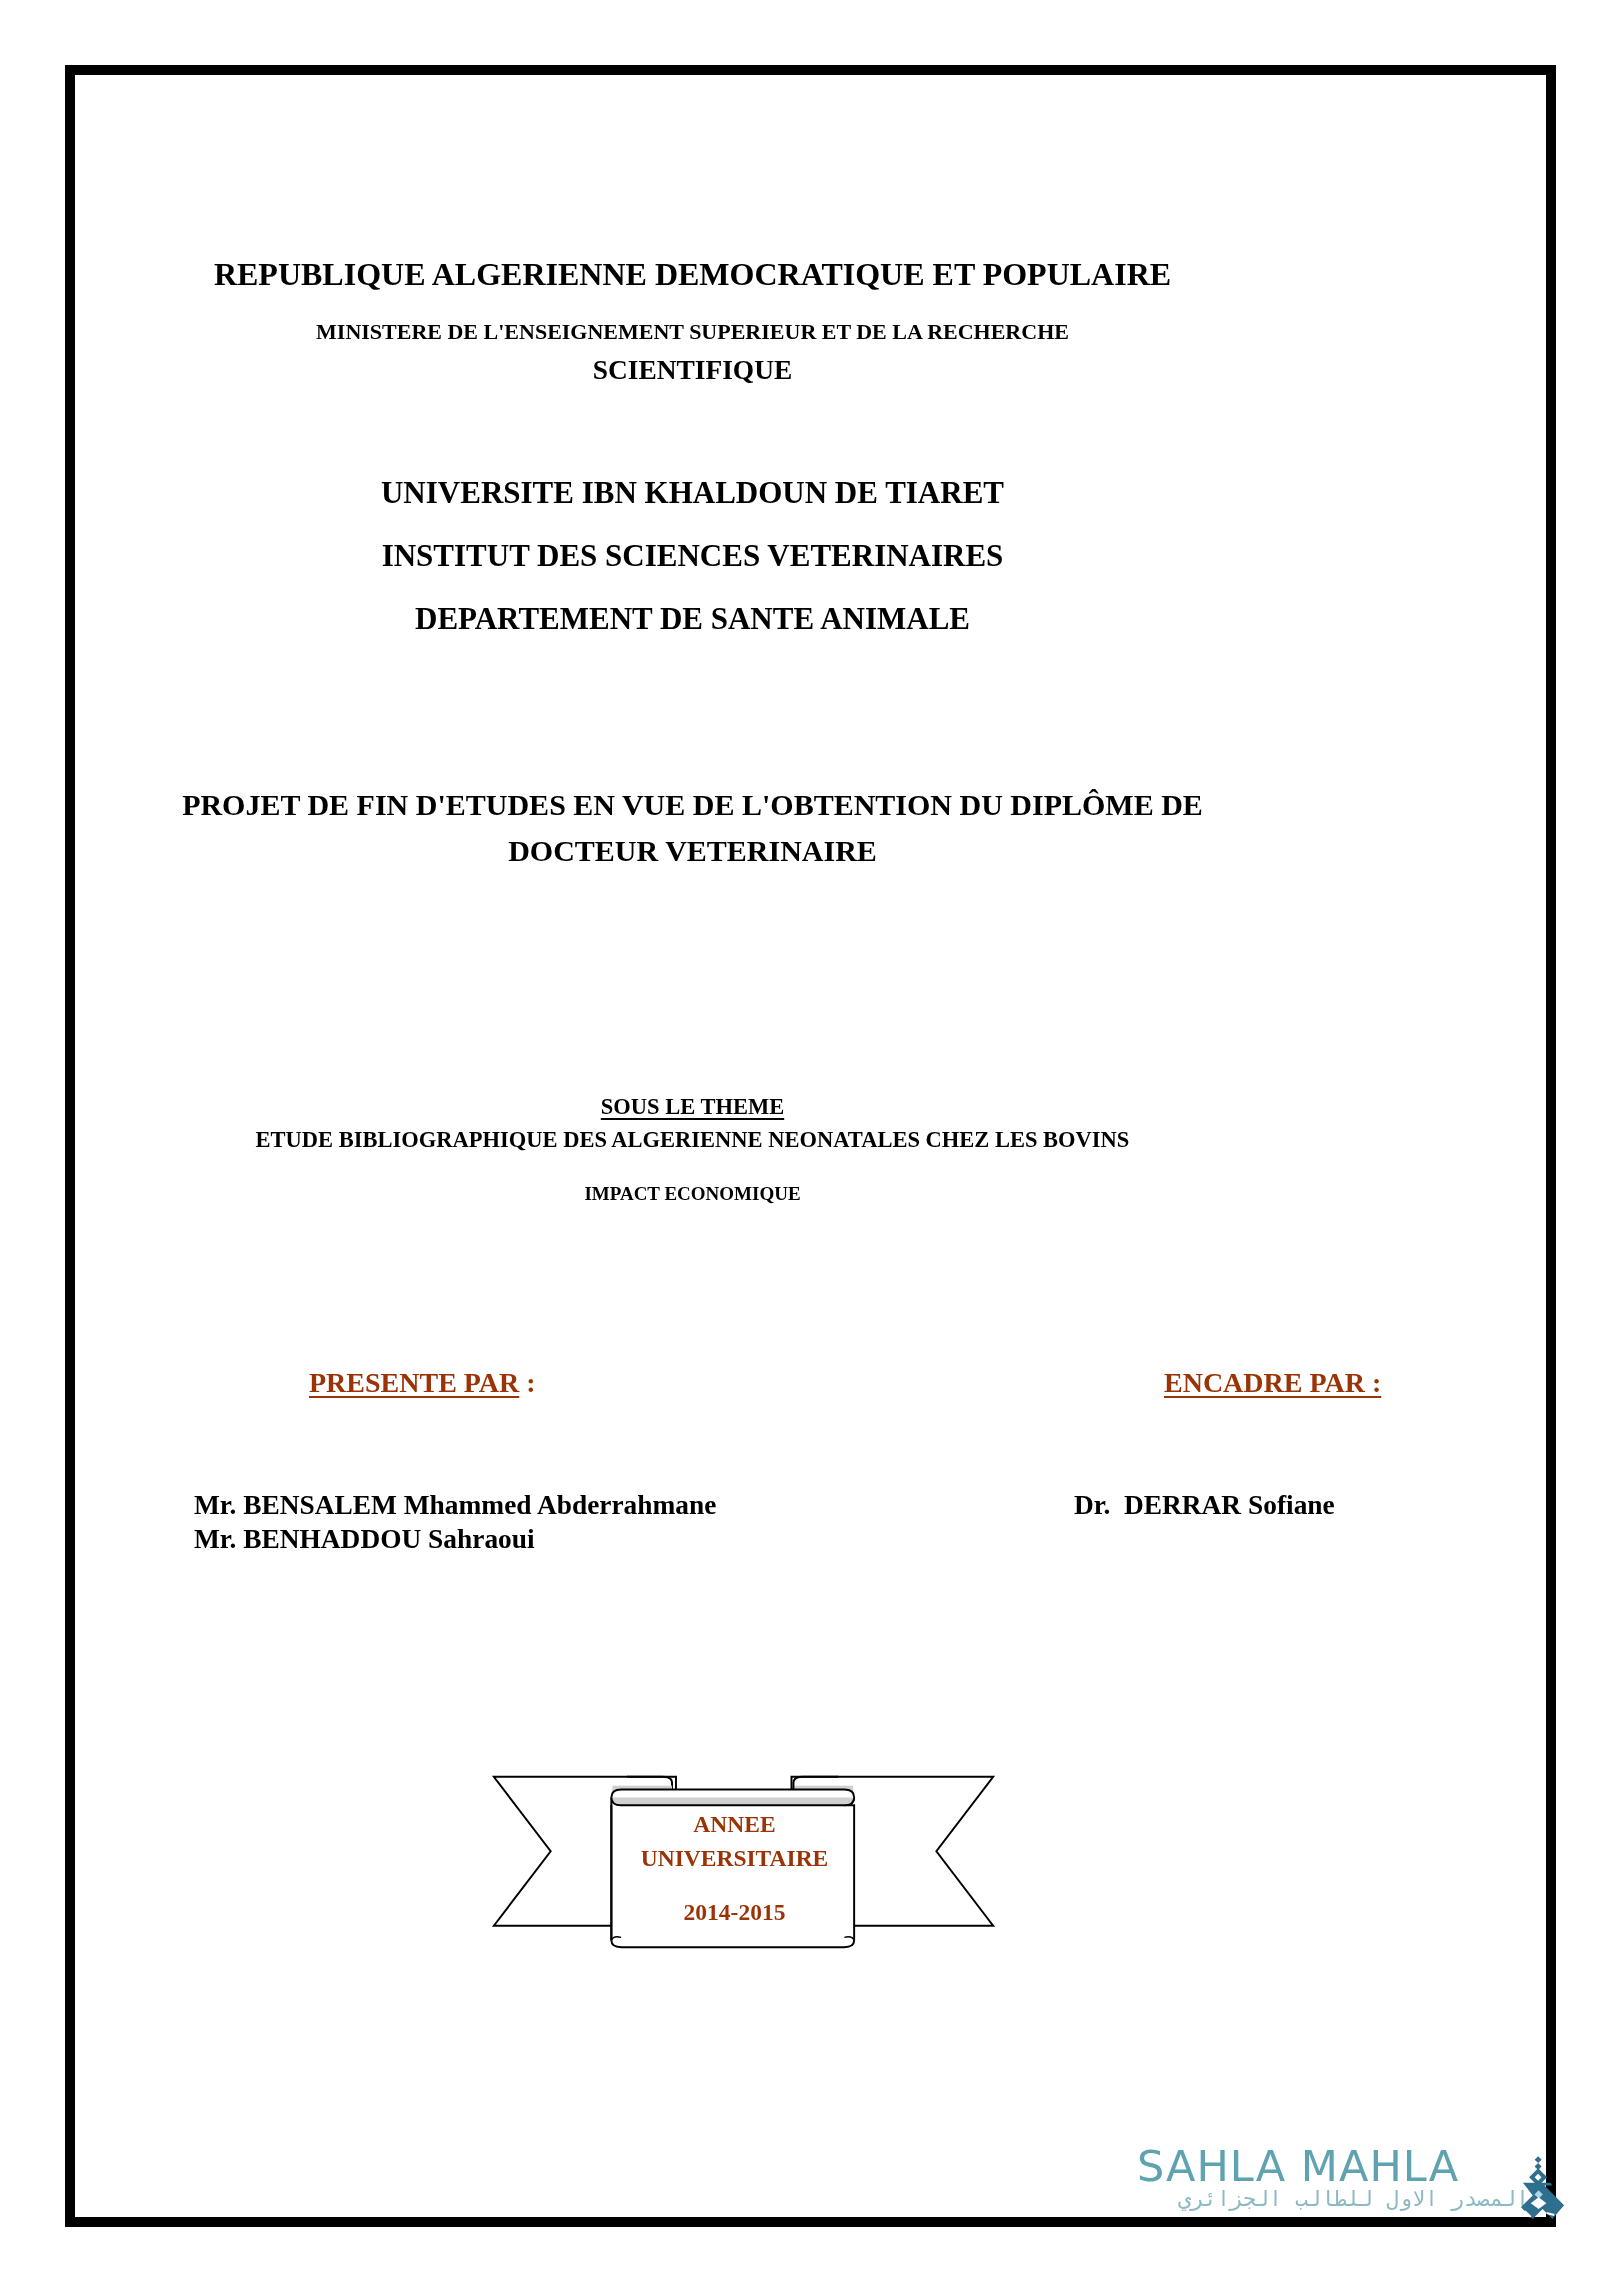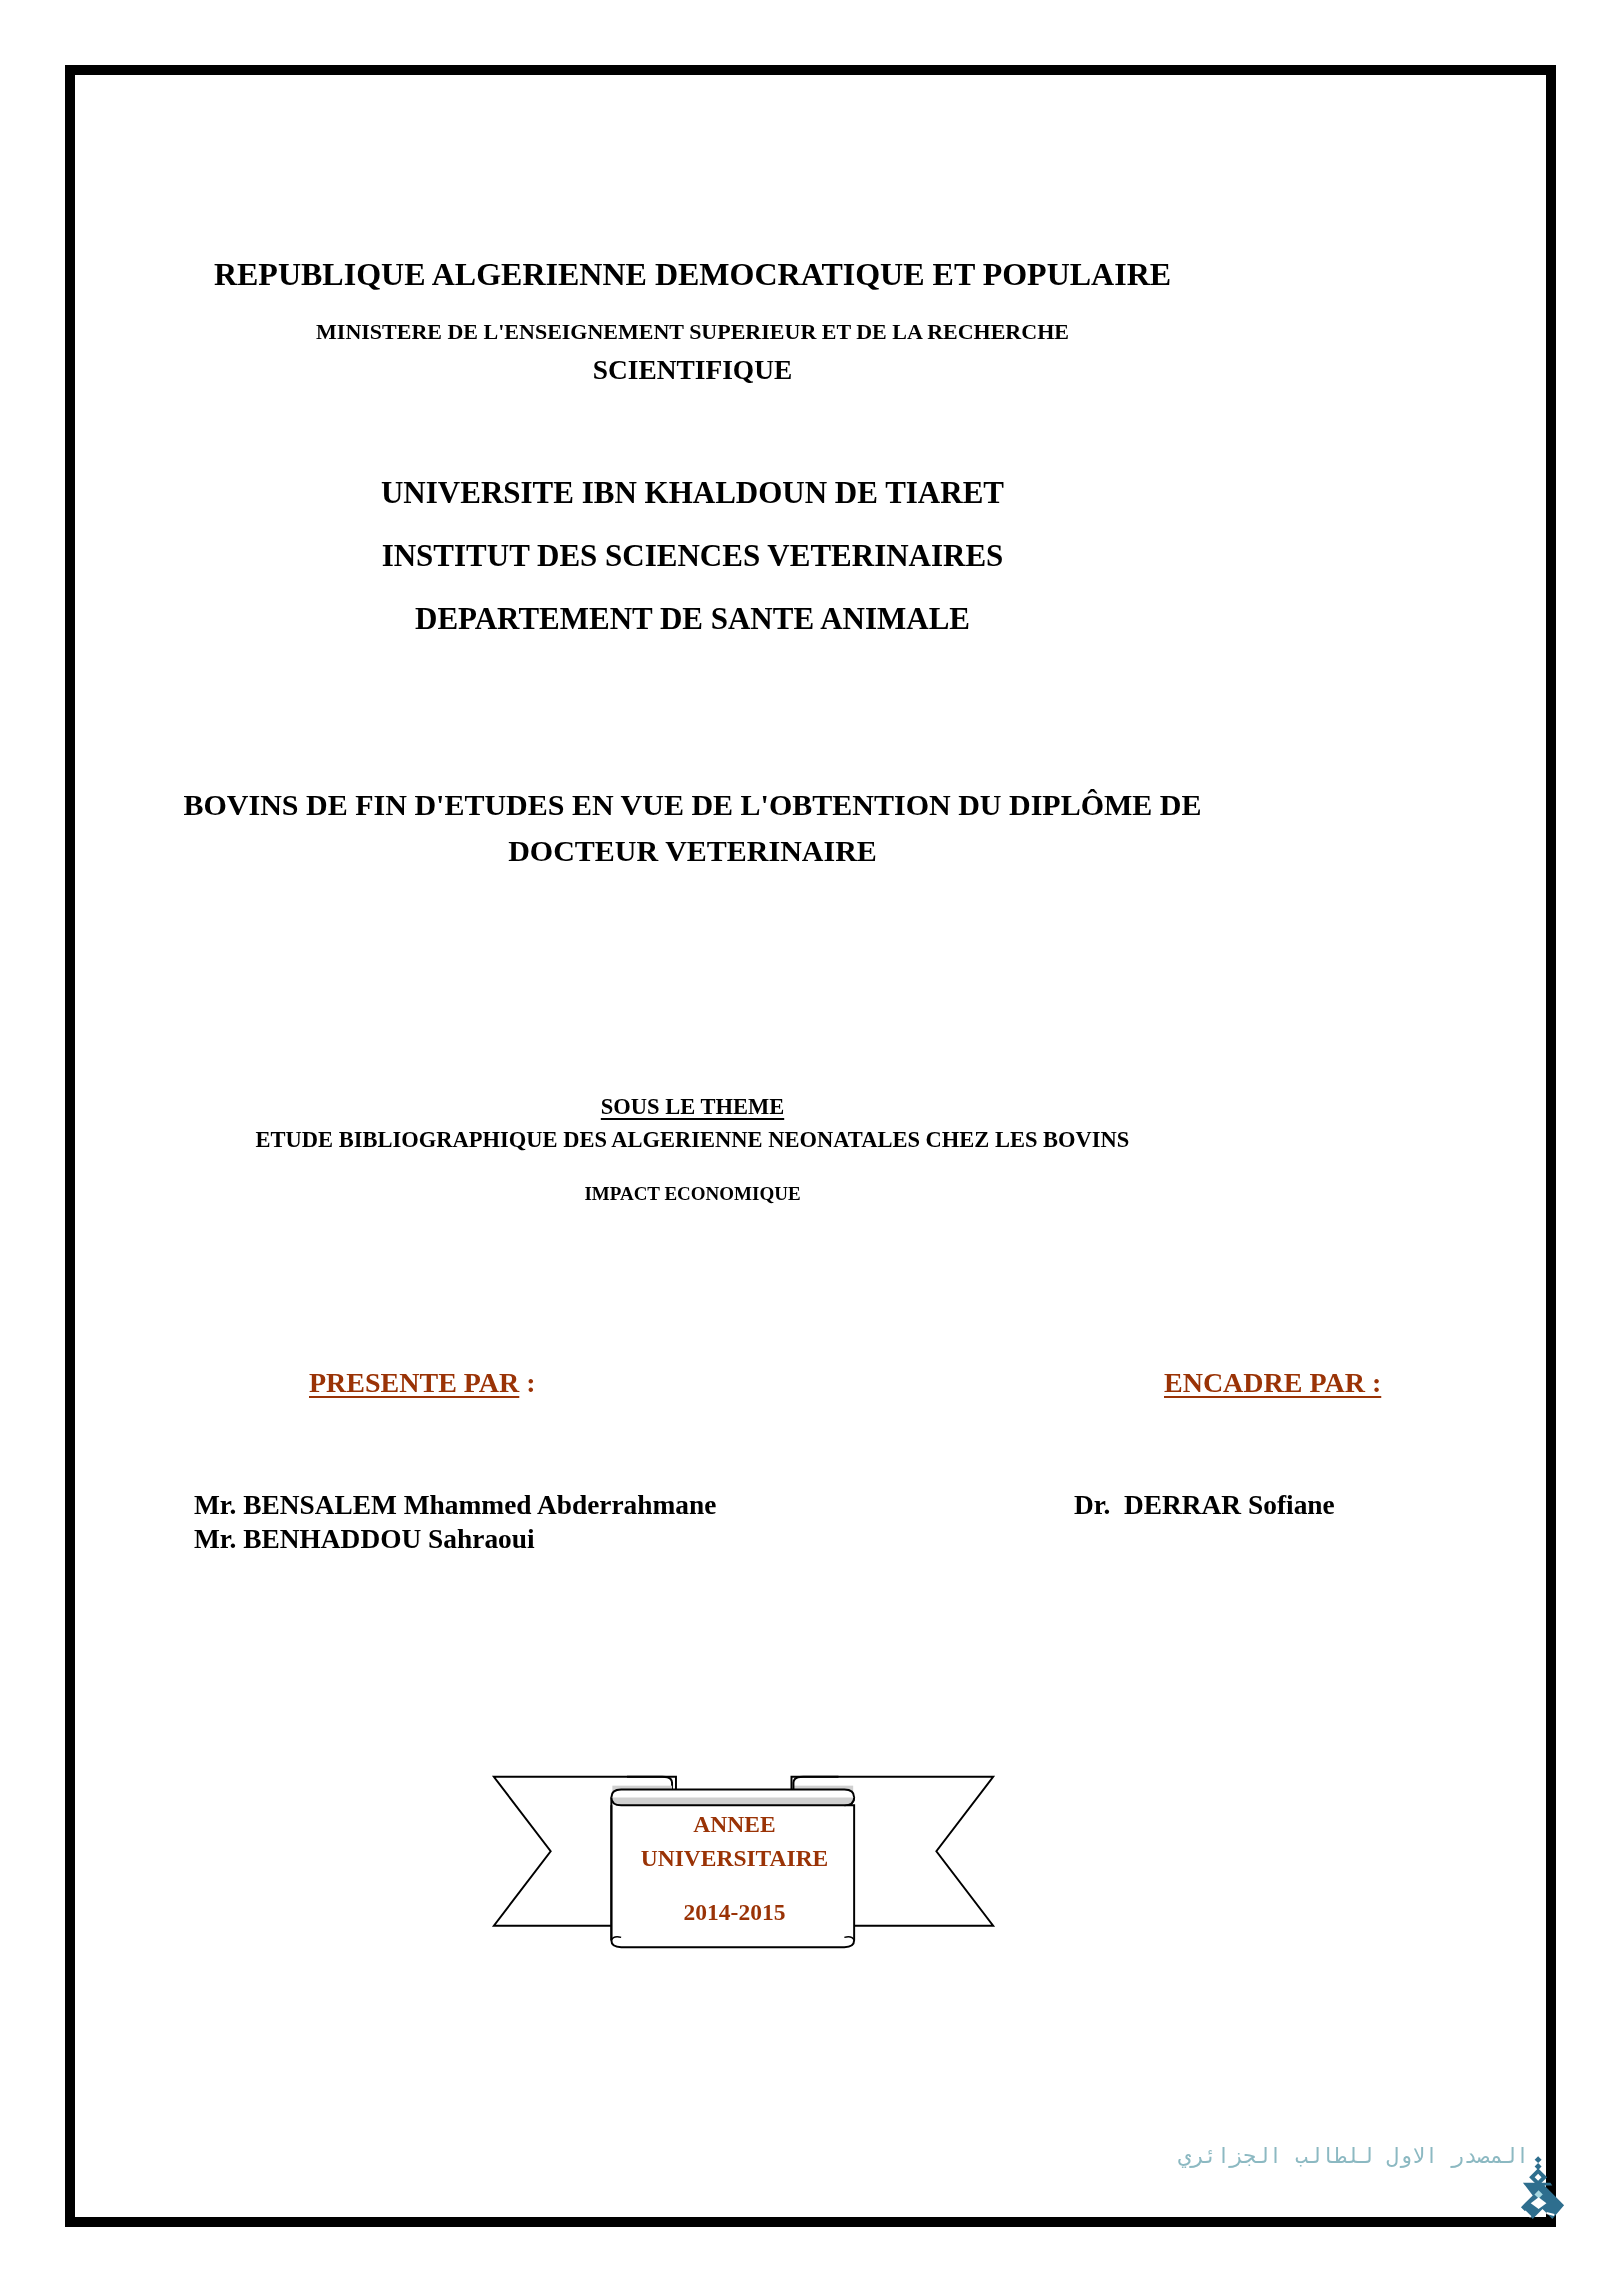--- a/index.html
+++ b/index.html
@@ -28,21 +28,21 @@
 <div class="frame"></div>
 
 <div class="line" style="top:258px;font-size:32px;">REPUBLIQUE ALGERIENNE DEMOCRATIQUE ET POPULAIRE</div>
 <div class="line" style="top:321px;font-size:22px;">MINISTERE DE L'ENSEIGNEMENT SUPERIEUR ET DE LA RECHERCHE</div>
 <div class="line" style="top:357px;font-size:27.4px;">SCIENTIFIQUE</div>
 
 <div class="line" style="top:477px;font-size:31px;">UNIVERSITE IBN KHALDOUN DE TIARET</div>
 <div class="line" style="top:540px;font-size:31px;">INSTITUT DES SCIENCES VETERINAIRES</div>
 <div class="line" style="top:603px;font-size:31px;">DEPARTEMENT DE SANTE ANIMALE</div>
 
-<div class="line" style="top:790px;font-size:30px;">BOVINS DE FIN D'ETUDES EN VUE DE L'OBTENTION DU DIPLÔME DE</div>
+<div class="line" style="top:790px;font-size:30px;">PROJET DE FIN D'ETUDES EN VUE DE L'OBTENTION DU DIPLÔME DE</div>
 <div class="line" style="top:836px;font-size:30px;">DOCTEUR VETERINAIRE</div>
 
 <div class="line" style="top:1096px;font-size:22.5px;"><span class="u">SOUS LE THEME</span></div>
 <div class="line" style="top:1129px;font-size:22.5px;">ETUDE BIBLIOGRAPHIQUE DES ALGERIENNE NEONATALES CHEZ LES BOVINS</div>
 <div class="line" style="top:1184px;font-size:19px;">IMPACT ECONOMIQUE</div>
 
 <div class="abs red" style="left:309px;top:1369px;font-size:28px;"><span class="u">PRESENTE PAR</span><span> :</span></div>
 <div class="abs red u" style="left:1164px;top:1369px;font-size:28px;">ENCADRE PAR :</div>
 
 <div class="abs" style="left:194px;top:1492px;font-size:27.4px;">Mr. BENSALEM Mhammed Abderrahmane</div>
@@ -65,20 +65,21 @@
   <path d="M624,1834 Q624,1842 634,1842 L862,1842 Q872,1842 872,1834" fill="#d0d0d0" stroke="#000" stroke-width="2"></path>
   <path d="M624,1842 L624,1980" stroke="#000" stroke-width="2"></path>
   <path d="M624,1980 Q626,1975 634,1977" fill="none" stroke="#000" stroke-width="1.5"></path>
   <path d="M872,1980 Q870,1975 862,1977" fill="none" stroke="#000" stroke-width="1.5"></path>
 </svg>
 <div class="rtext" style="top:1813px;">ANNEE</div>
 <div class="rtext" style="top:1847px;">UNIVERSITAIRE</div>
 <div class="rtext" style="top:1901px;">2014-2015</div>
 
 <div class="watermark">
+  <div class="wm-title">SAHLA MAHLA</div>
   <div class="wm-sub">المصدر الاول للطالب الجزائري</div>
 </div>
 <svg class="logo" viewBox="0 0 50 70" width="49" height="69">
   <rect x="17" y="1" width="5" height="5" transform="rotate(45 19.5 3.5)" fill="#2e6e8e"></rect>
   <rect x="17" y="8" width="5" height="5" transform="rotate(45 19.5 10.5)" fill="#2e6e8e"></rect>
   <rect x="13" y="15" width="13" height="13" transform="rotate(45 19.5 21.5)" fill="#2e6e8e"></rect>
   <rect x="17" y="19" width="5" height="5" transform="rotate(45 19.5 21.5)" fill="#ffffff"></rect>
   <path d="M4,27 L32,27 L34,30 L26,30 L46,50 L34,64 L24,54 L14,64 L2,52 L14,40 Z" fill="#2e6e8e"></path>
   <rect x="17" y="36" width="6" height="6" transform="rotate(45 20 39)" fill="#a8d8e2"></rect>
   <path d="M12,48 L20,42 L28,48 L20,54 Z" fill="#ffffff"></path>

